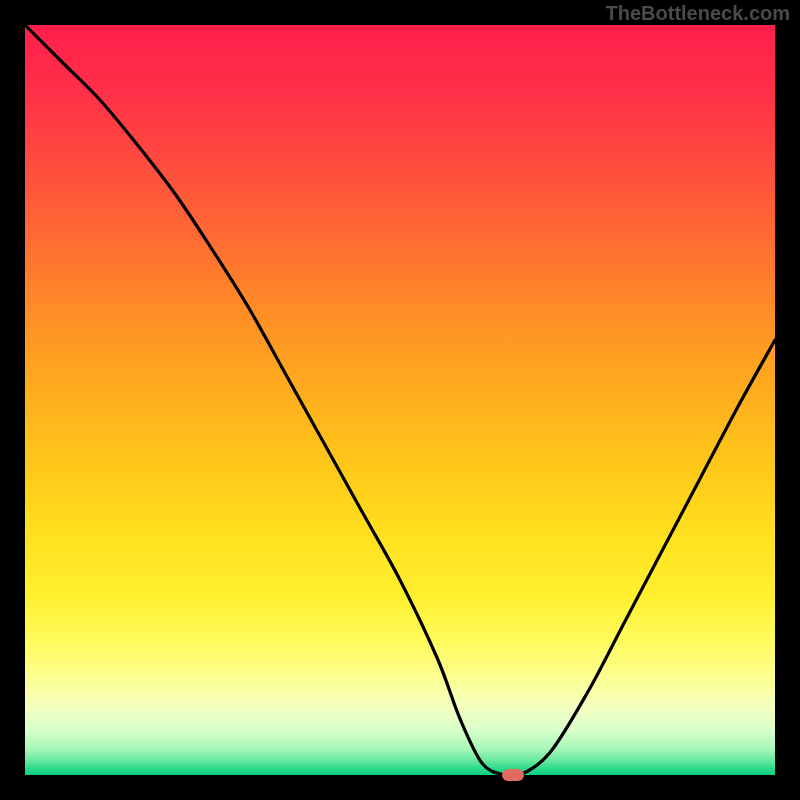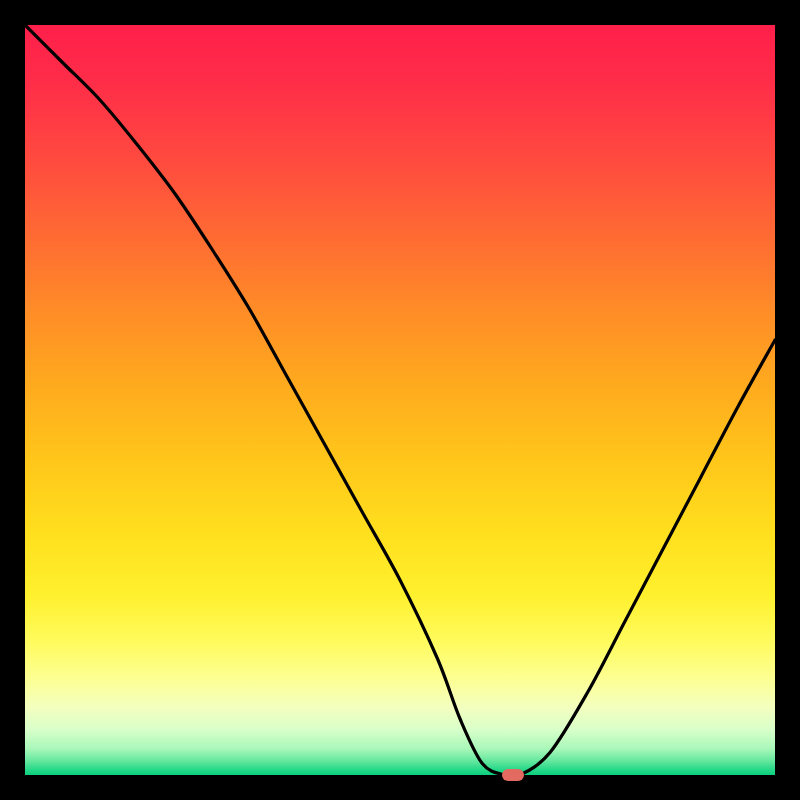--- a/index.html
+++ b/index.html
@@ -76,13 +76,14 @@
 
 <div class="frame">
   <div class="plot-area"></div>
 
   <svg class="curve-layer" viewBox="0 0 750 750" preserveAspectRatio="none">
     <path id="curve-path" fill="none" stroke="#000" stroke-width="3.2" stroke-linejoin="round" stroke-linecap="round" d="M 0 0 C 6.25 6.25 25 25 37.5 37.5 C 50 50 62.5 61.25 75 75 C 87.5 88.75 100 104.375 112.5 120 C 125 135.625 137.5 151.25 150 168.75 C 162.5 186.25 175 205.625 187.5 225 C 200 244.375 212.5 263.75 225 285 C 237.5 306.25 250 330 262.5 352.5 C 275 375 287.5 397.5 300 420 C 312.5 442.5 325 465 337.5 487.5 C 350 510 362.5 530.625 375 555 C 387.5 579.375 402.50000000000006 610.625 412.50000000000006 633.75 C 422.50000000000006 656.875 427.49999999999994 676.25 434.99999999999994 693.75 C 442.49999999999994 711.25 450 729.375 457.5 738.75 C 465 748.125 473.75 748.125 480 750 C 486.25 751.875 487.5 753.75 495 750 C 502.5 746.25 513.75 741.25 525 727.5 C 536.25 713.75 550 689.375 562.5 667.5 C 575 645.625 587.5 620 600 596.25 C 612.5 572.5 625 548.75 637.5 525 C 650 501.25 662.5 477.5 675 453.75 C 687.5 430 700 405.625 712.5 382.5 C 725 359.375 743.75 326.25000000000006 750 315.00000000000006"></path>
   </svg>
 
   <div id="marker-dot" class="marker" style="left: 512.5px; top: 775px;"></div>
 
+  <div class="attribution">TheBottleneck.com</div>
 </div>
 
 </body></html>

